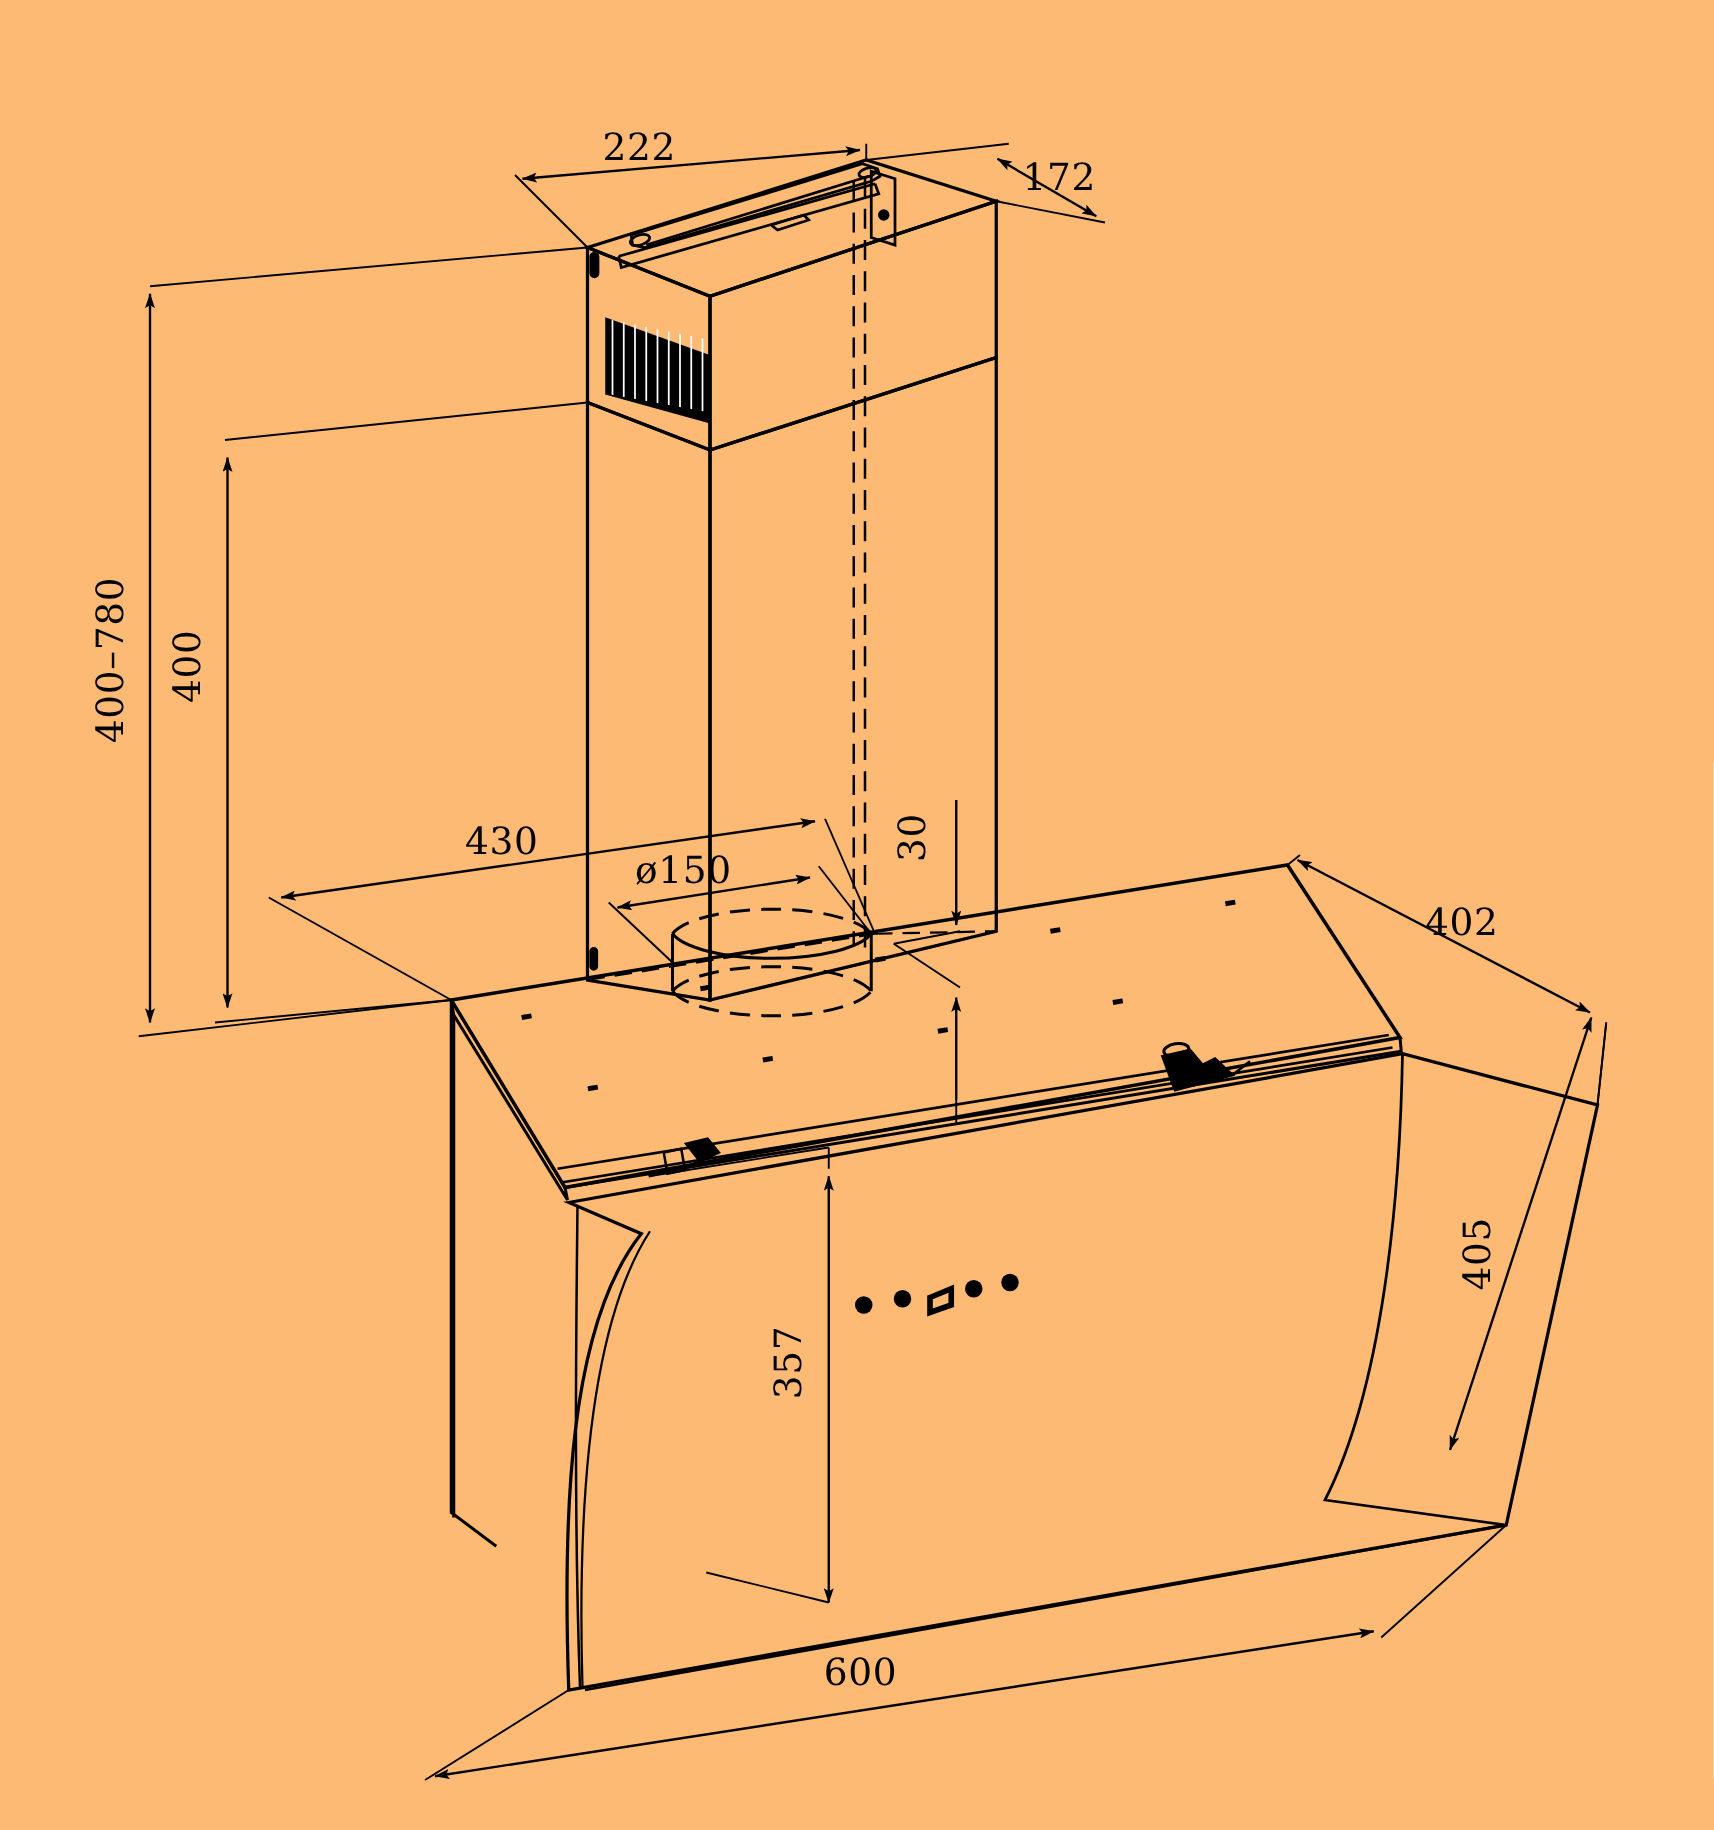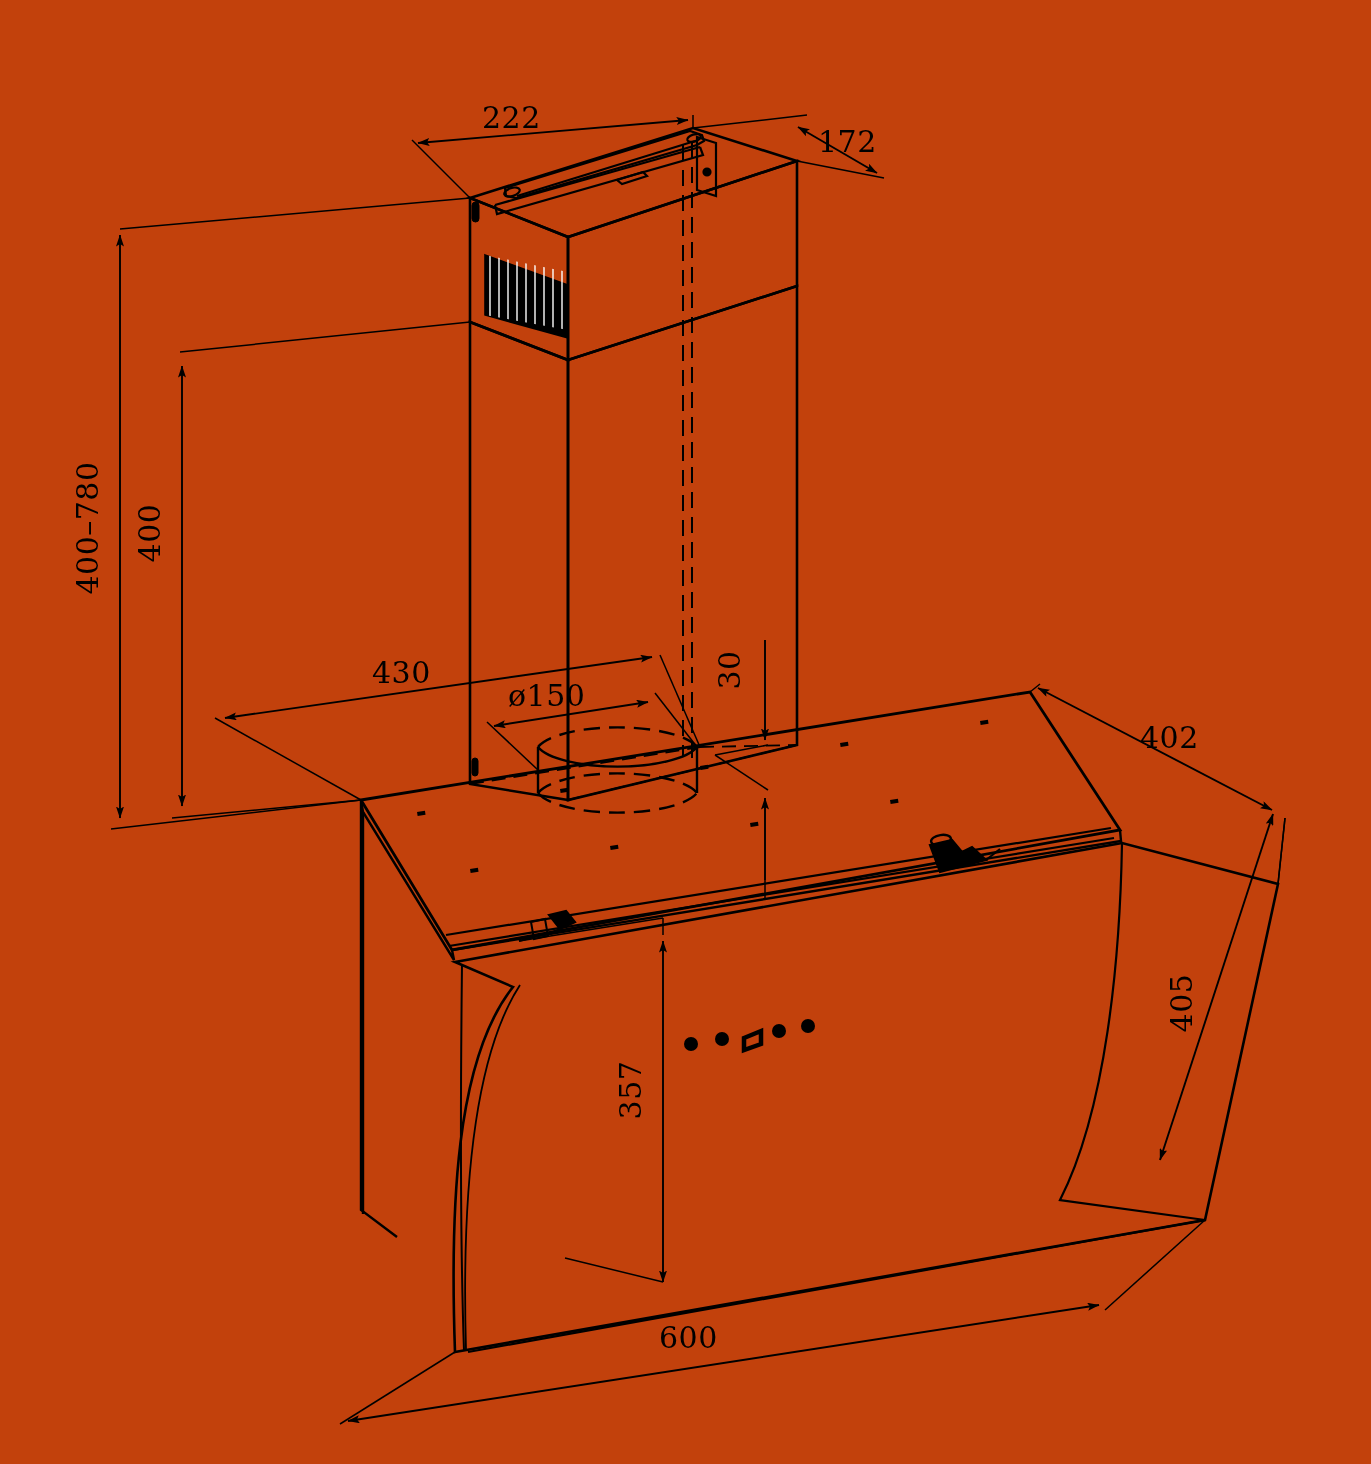--- a/index.html
+++ b/index.html
@@ -1,18 +1,18 @@
 <!DOCTYPE html>
 <html><head>
 <meta charset="utf-8">
 <style>
   html,body{margin:0;padding:0;background:#ffffff;}
   body{width:1371px;height:1464px;overflow:hidden;
        font-family:"DejaVu Serif", serif;}
-  #sheet{position:relative;width:1371px;height:1464px;background:#c2410c;}
+  #sheet{position:relative;width:1371px;height:1464px;background:#fdba74;}
   svg#drawing{position:absolute;left:0;top:0;width:1371px;height:1464px;display:block;}
   .dimtext{font-family:"DejaVu Serif", serif;font-size:30px;fill:#000;
            letter-spacing:0.5px;}
 </style>
 </head>
 <body>
 
 <div id="sheet">
 
   <svg id="drawing" viewBox="0 0 1371 1464">

